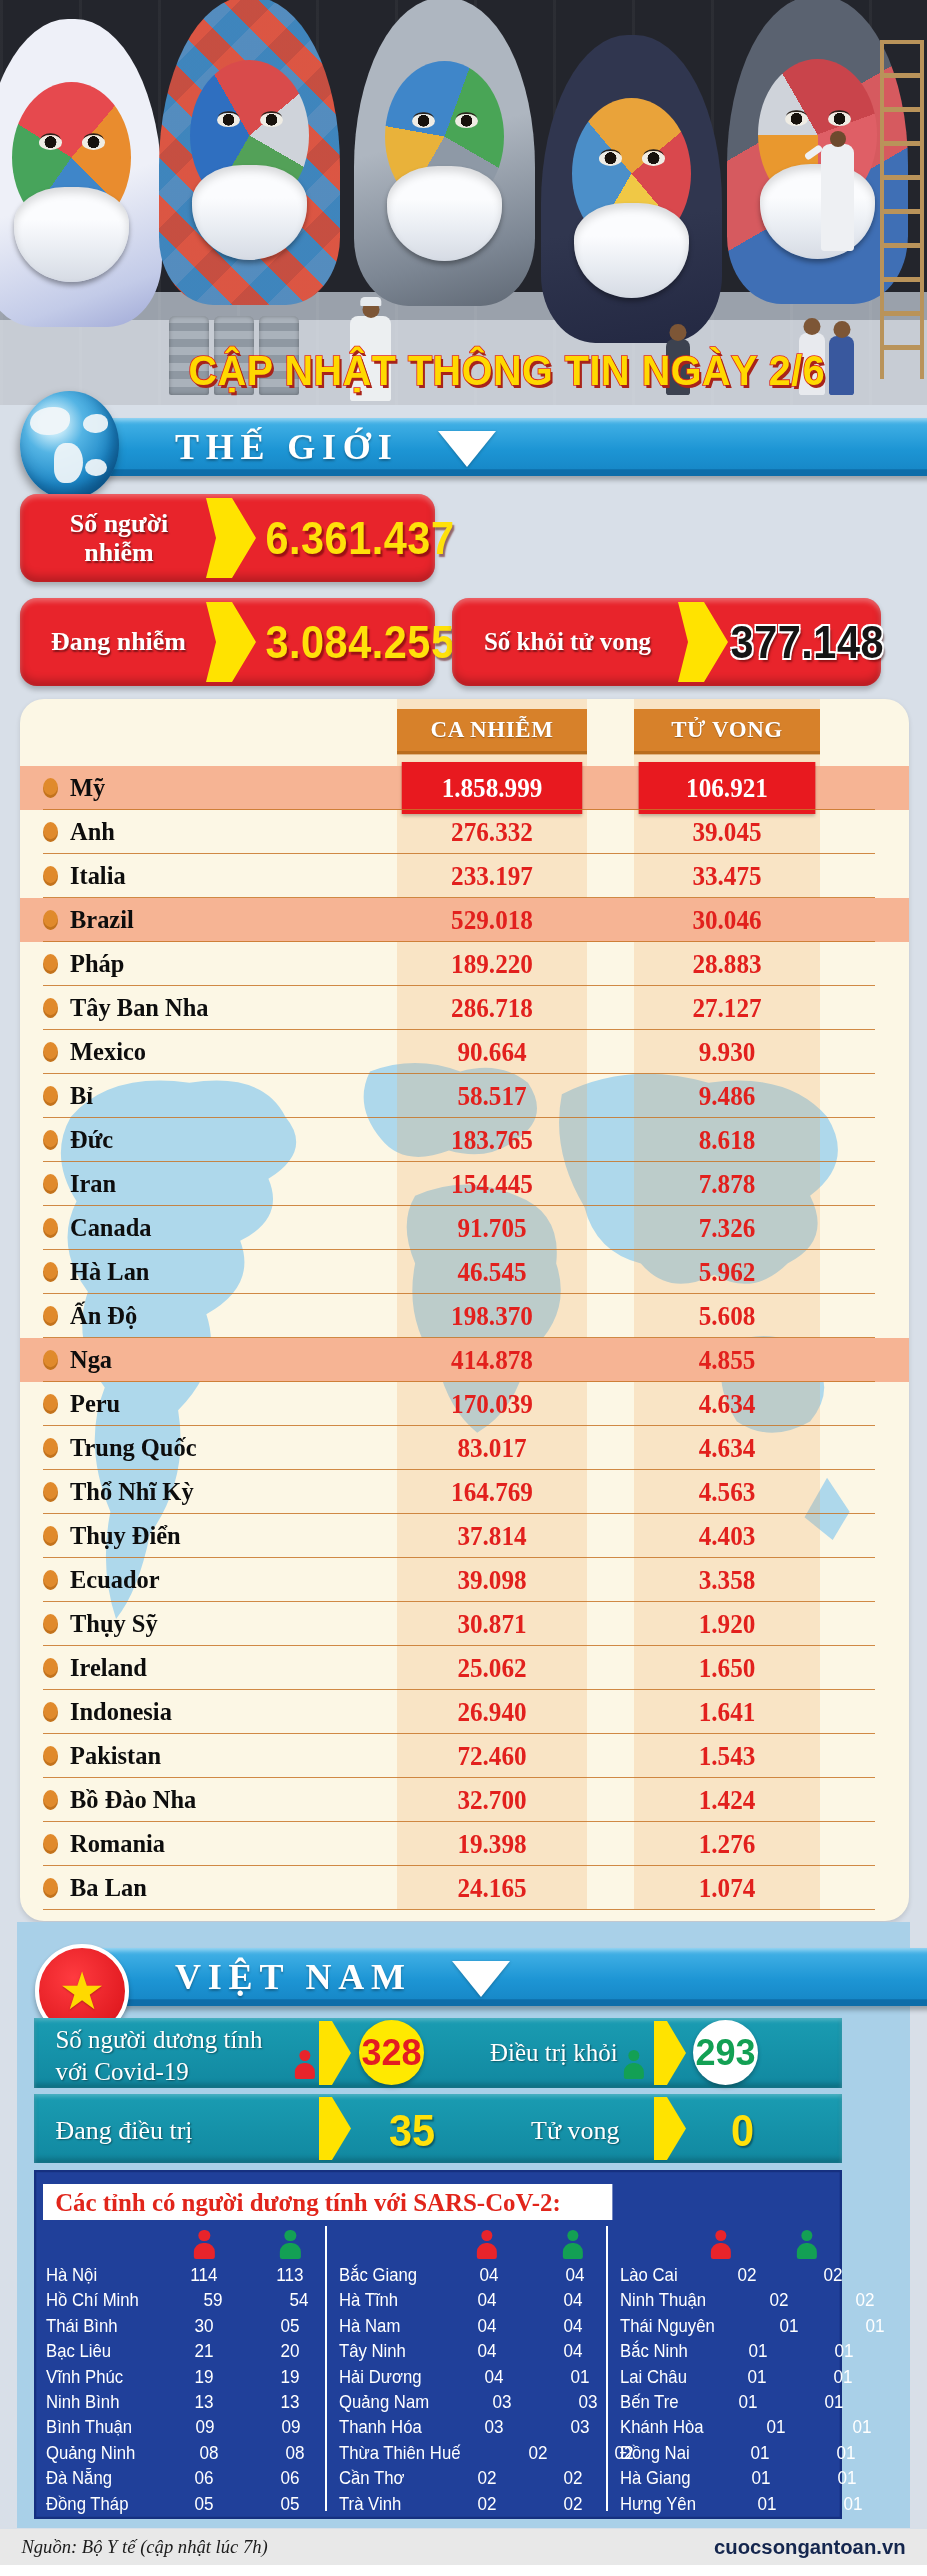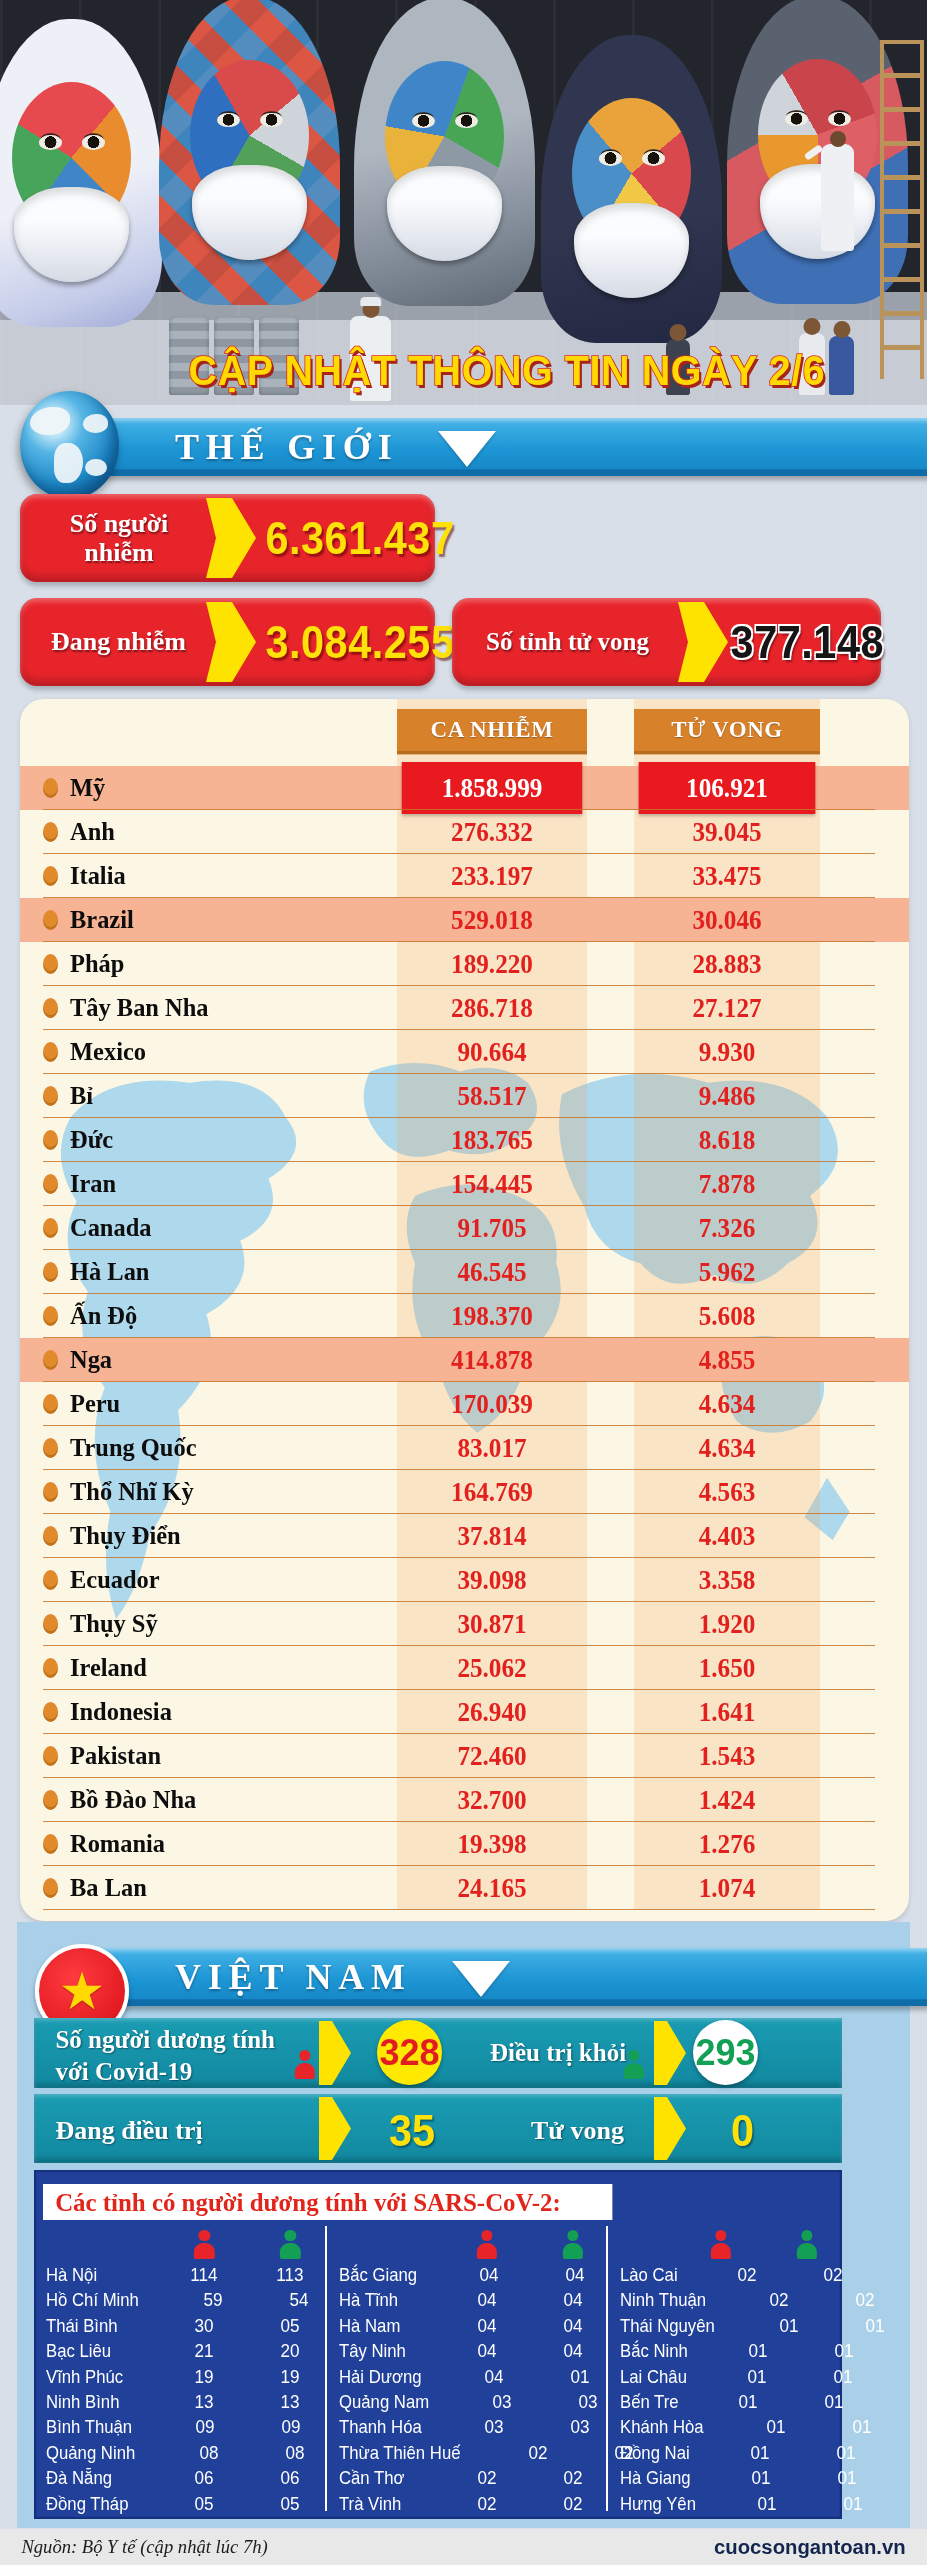--- a/index.html
+++ b/index.html
@@ -130,21 +130,21 @@
     font-weight:700;font-size:26.5px;color:#e2201d;transform:scaleX(.95);}
   .c1{left:377px;width:190px;} .c2{left:614px;width:186px;}
   .hl-strong .cell{background:#e8191f;color:#fff;top:-4px;height:52px;line-height:53px;
     box-shadow:0 2.3px 3.4px rgba(0,0,0,.25);}
 
   
   .vnbg{position:absolute;left:17px;top:1922px;width:893px;height:606px;background:#a9d0e8;}
   .vrow{position:absolute;left:34px;width:808px;background:linear-gradient(180deg,#1a9cb2,#1188a0);
     box-shadow:inset 0 2.3px 4.5px rgba(255,255,255,.25), inset 0 -4.5px 5.6px rgba(0,30,40,.25);}
   .vrow1{top:2018px;height:70px;} .vrow2{top:2094px;height:69px;}
-  .vlbl{position:absolute;color:#fff;font-weight:700;font-size:25px;line-height:1.3;
+  .vlbl{position:absolute;color:#fff;font-weight:400;font-size:25px;line-height:1.3;
     text-shadow:1.1px 1.1px 1.7px rgba(0,0,0,.4);}
   .varrow{position:absolute;top:2.8px;bottom:2.8px;width:32px;background:#ffe300;
     clip-path:polygon(0 0,40% 0,100% 50%,40% 100%,0 100%);filter:drop-shadow(1.1px 1.1px 1.1px rgba(0,0,0,.3));}
   .vcircle{position:absolute;top:2.3px;width:65px;height:65px;border-radius:50%;
     display:flex;align-items:center;justify-content:center;font-family:"Liberation Sans",sans-serif;
     font-weight:900;font-size:36px;box-shadow:0 2.3px 4.5px rgba(0,0,0,.3);}
   .vc-yellow{background:#ffe900;color:#e31c22;} .vc-white{background:#fff;color:#13a054;}
   .vbig{position:absolute;font-family:"Liberation Sans",sans-serif;font-weight:900;font-size:45px;
     color:#ffe10a;text-shadow:1.7px 2.3px 1.7px rgba(0,40,50,.5);transform:scaleX(.92);}
   .person{position:relative;width:20.3px;height:29px;display:inline-block;}
@@ -257,21 +257,21 @@
     <div class="lbl" style="position:absolute;left:17px;width:164px;">Số người nhiễm</div>
     <div class="yarrow" style="left:186px;"></div>
     <div class="val yellow" style="left:237px;width:169px;">6.361.437</div>
   </div>
   <div class="statbox red" style="left:20px;top:598px;width:415px;">
     <div class="lbl" style="position:absolute;left:14px;width:169px;">Đang nhiễm</div>
     <div class="yarrow" style="left:186px;"></div>
     <div class="val yellow" style="left:237px;width:169px;">3.084.255</div>
   </div>
   <div class="statbox red" style="left:452px;top:598px;width:429px;">
-    <div class="lbl" style="position:absolute;left:14px;width:203px;font-size:25px;">Số tỉnh tử vong</div>
+    <div class="lbl" style="position:absolute;left:14px;width:203px;font-size:25px;">Số khỏi tử vong</div>
     <div class="yarrow" style="left:226px;"></div>
     <div class="val black" style="left:271px;width:152px;">377.148</div>
   </div>
 
   <div class="wtable">
     <svg class="mapsvg" width="889" height="790" viewBox="0 0 1575 1400">
       <g fill="#aed8eb">
         <path d="M90 120 Q 160 40 300 60 Q 430 40 470 120 Q 520 180 440 230 Q 470 300 390 340 Q 420 420 330 470 Q 360 560 280 640 Q 300 760 230 860 Q 210 960 170 1010 Q 140 920 160 820 Q 110 700 150 600 Q 90 520 120 430 Q 60 350 100 270 Q 50 190 90 120 Z"></path>
         <path d="M620 40 Q 700 10 780 40 Q 850 20 900 60 Q 940 120 880 160 Q 830 200 760 180 Q 680 210 640 160 Q 590 100 620 40 Z"></path>
         <path d="M700 260 Q 790 220 880 260 Q 960 290 950 380 Q 980 470 900 540 Q 880 640 810 680 Q 760 640 740 560 Q 680 480 700 380 Q 670 310 700 260 Z"></path>
@@ -453,21 +453,21 @@
       <span class="star">★</span>
     </div>
 
   <div class="vrow vrow1">
     <div class="vlbl" style="left:21.4px;top:5.6px;">
       <span>Số người dương tính</span><br>
       <span>với Covid-19</span>
     </div>
     <span class="person red" style="position:absolute;left:261px;top:32px;"></span>
     <div class="varrow" style="left:285px;"></div>
-    <div class="vcircle vc-yellow" style="left:343px;">328</div>
+    <div class="vcircle vc-yellow" style="left:325px;">328</div>
     <div class="vlbl" style="left:456px;top:19px;">Điều trị khỏi</div>
     <span class="person green" style="position:absolute;left:590px;top:32px;"></span>
     <div class="varrow" style="left:620px;"></div>
     <div class="vcircle vc-white" style="left:659px;">293</div>
   </div>
 
   <div class="vrow vrow2">
     <div class="vlbl" style="left:21.4px;top:20px;font-size:26px;">Đang điều trị</div>
     <div class="varrow" style="left:285px;"></div>
     <div class="vbig" style="left:333px;width:90px;top:11.3px;text-align:center;">35</div>

